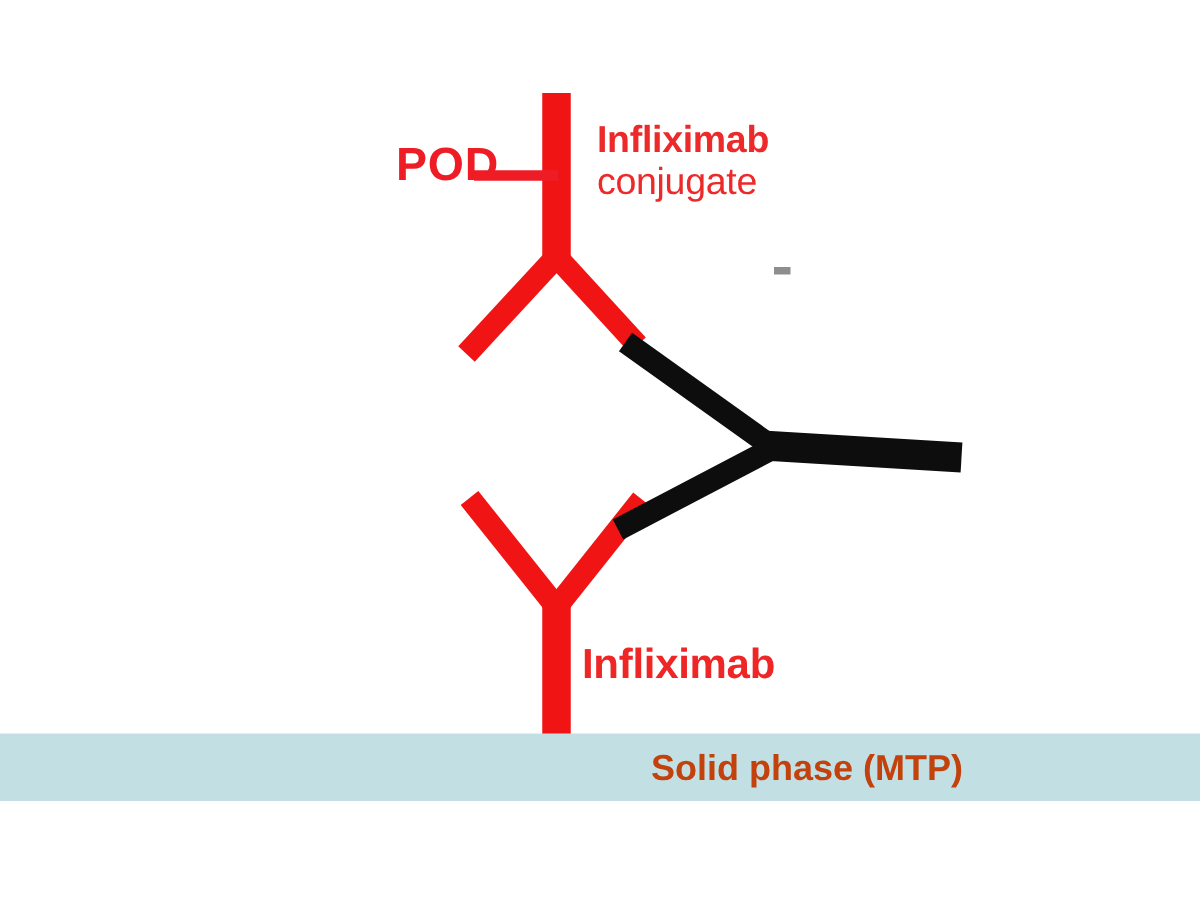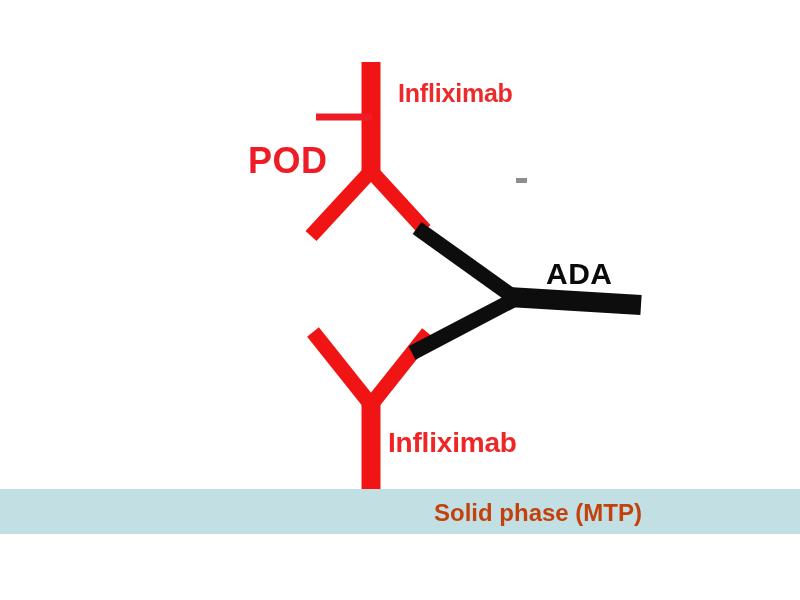--- a/index.html
+++ b/index.html
@@ -24,27 +24,26 @@
     width: 800px;
     height: 600px;
     display: block;
   }
   .label {
     position: absolute;
     white-space: nowrap;
     line-height: 1.05;
   }
   #label-pod {
-    left: 248px;
+    left: 264px;
     top: 94px;
-    font-size: 36px;
+    font-size: 31px;
     font-weight: bold;
     color: #ee1c25;
     letter-spacing: 0.5px;
-    margin-top: 48px;
   }
   #label-conjugate-block {
     left: 398px;
     top: 80px;
     color: #ed2a2a;
   }
   #label-conjugate-line1 {
     display: block;
     font-size: 25px;
     font-weight: bold;
@@ -118,22 +117,22 @@
       <line x1="508" y1="297" x2="641" y2="305" stroke="#0d0d0d" stroke-width="20" stroke-linecap="butt"></line>
     </g>
 
     <rect x="516" y="178" width="11" height="5" fill="#7a7a7a" opacity="0.85"></rect>
   </svg>
 
   <div class="label" id="label-pod">POD</div>
 
   <div class="label" id="label-conjugate-block">
     <span id="label-conjugate-line1">Infliximab</span>
+    <span id="label-conjugate-line2">conjugate</span>
   </div>
 
-  <div class="label" id="label-ada">ADA</div>
 
   <div class="label" id="label-infliximab-bottom">Infliximab</div>
 
   <div id="solid-phase-band"></div>
   <div id="label-solid-phase">Solid phase (MTP)</div>
 
 </div>
 
 </body></html>

